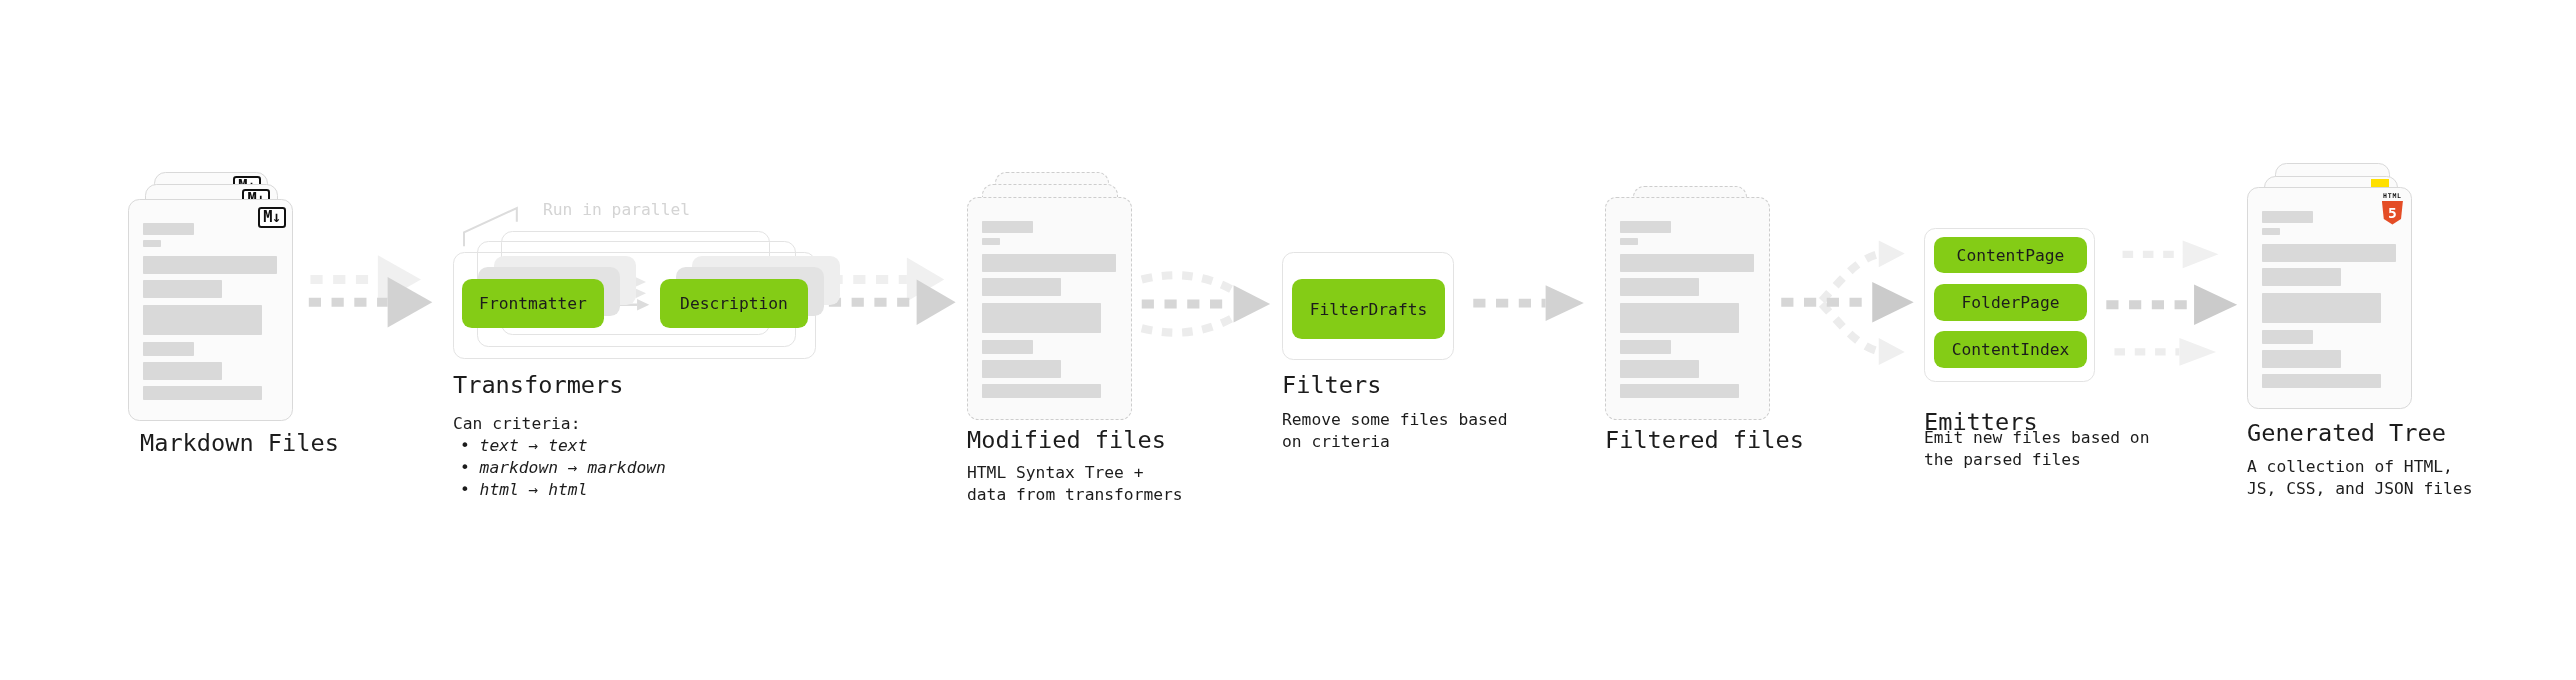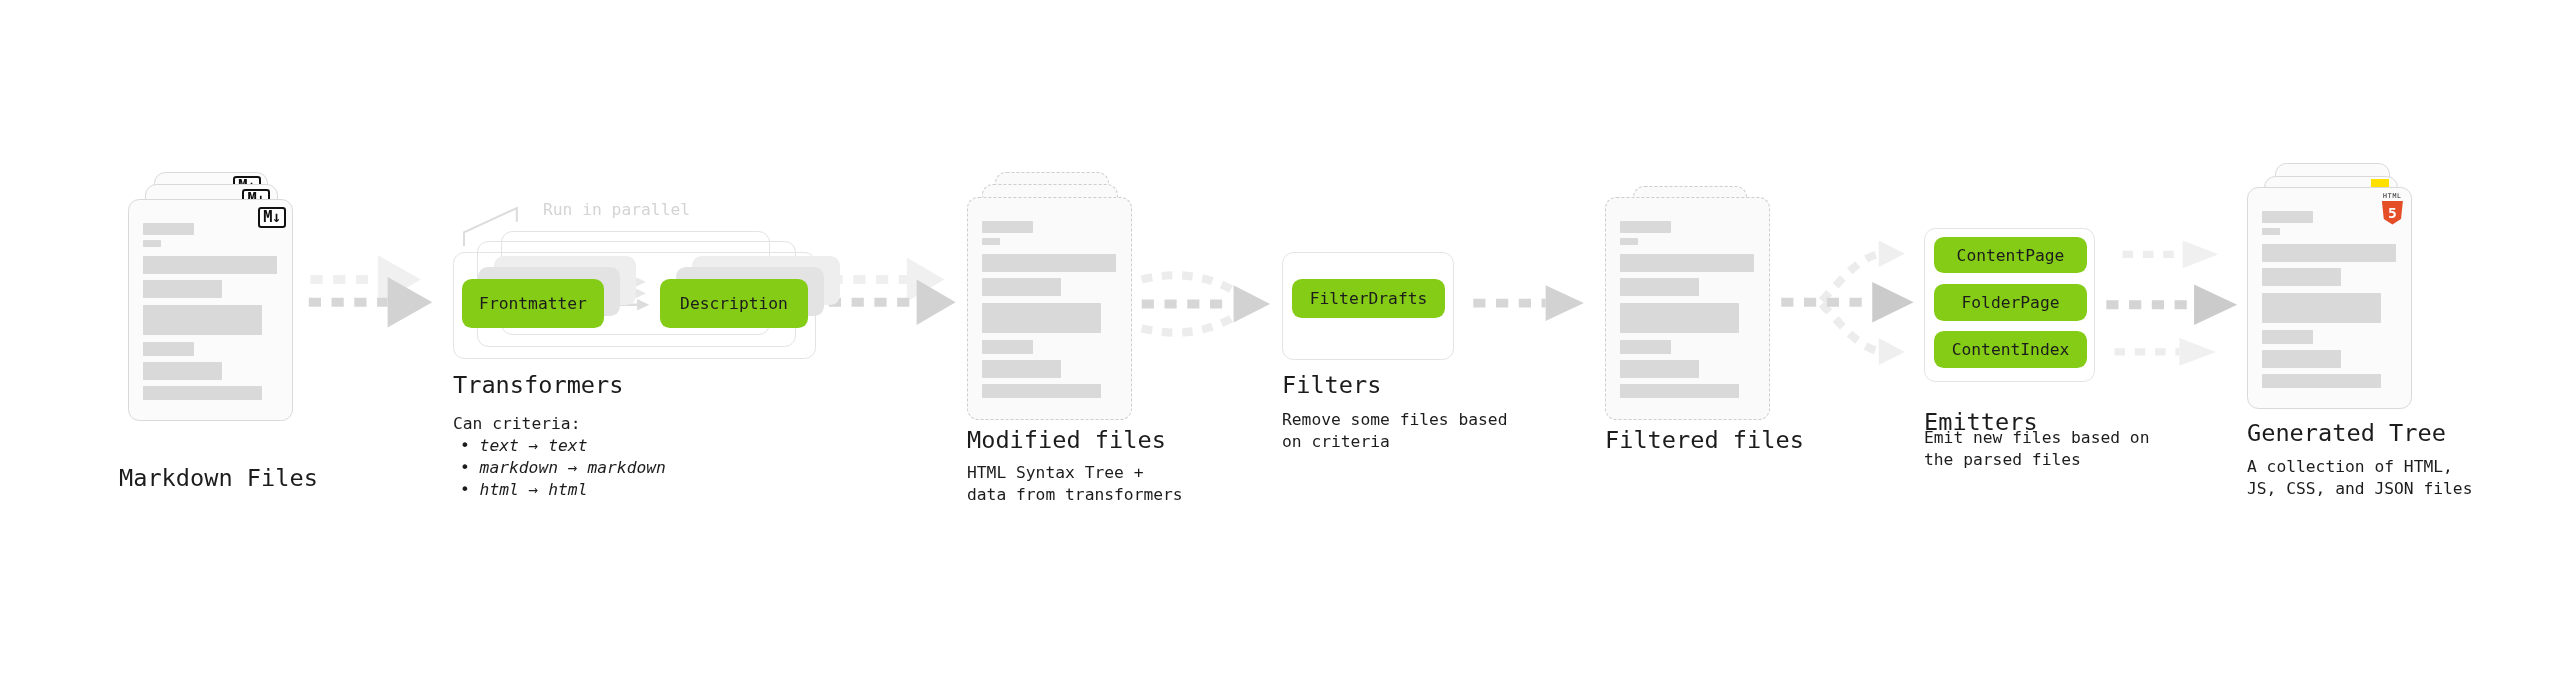--- a/index.html
+++ b/index.html
@@ -27,21 +27,21 @@
   .sk .b7{width:79px;height:18px;margin-bottom:6.5px;}
   .sk .b8{width:119px;height:14px;}
 
   .md-badge{
     position:absolute;background:#ffffff;border:2.4px solid #111;
     border-radius:3.3px;color:#111;font-weight:bold;font-size:15.4px;
     line-height:17px;padding:0 3.3px;letter-spacing:-0.8px;
   }
   
   .html5{position:absolute;width:21px;text-align:center;}
-  .html5-word{font-size:6.5px;font-weight:normal;color:#111;letter-spacing:0.8px;line-height:7.3px;}
+  .html5-word{font-size:6.5px;font-weight:bold;color:#111;letter-spacing:0.8px;line-height:7.3px;}
   .html5-shield{
     width:21px;height:23.6px;margin-top:0.8px;background:#e44d26;color:#fff;
     clip-path:polygon(0 0,100% 0,91% 76%,50% 100%,9% 76%);
     font-size:14.6px;font-weight:bold;line-height:23px;text-align:center;
   }
   .js-badge{position:absolute;width:18px;height:8.1px;background:#ffe000;}
   .css-badge{position:absolute;width:14.6px;text-align:center;}
   .css-word{font-size:6.5px;font-weight:bold;color:#111;line-height:6.5px;letter-spacing:0;}
   .css-bar{width:13px;height:2.4px;background:#2965f1;margin:0.8px auto 0;}
 
@@ -147,21 +147,21 @@
         <div class="b1"></div>
           <div class="b2"></div>
           <div class="b3"></div>
           <div class="b4"></div>
         <div class="b5"></div>
           <div class="b6"></div>
           <div class="b7"></div>
           <div class="b8"></div>
       </div>
     </div>
-    <div class="node-label" style="left:119px;top:429px;margin-top:35px;">Markdown Files</div>
+    <div class="node-label" style="left:140px;top:429px;">Markdown Files</div>
   </div>
 
   <div>
     <div class="annotation" style="left:527px;top:200px;">Run in parallel</div>
 
     <div class="container-outline" style="left:501px;top:231px;width:269px;height:104px;"></div>
     <div class="container-outline" style="left:477px;top:241px;width:319px;height:106px;"></div>
     <div class="container-outline" style="left:453px;top:252px;width:363px;height:107px;"></div>
 
     <div class="plugin ghost2" style="left:494px;top:256px;width:142px;height:49px;"></div>
@@ -196,21 +196,21 @@
           <div class="b8"></div>
       </div>
     </div>
     <div class="node-label" style="left:967px;top:426px;">Modified files</div>
     <div class="note" style="left:967px;top:462px;">HTML Syntax Tree +
 data from transformers</div>
   </div>
 
   <div>
     <div class="container-outline" style="left:1282px;top:252px;width:172px;height:108px;"></div>
-    <div class="plugin" style="left:1292px;top:279px;width:153px;height:39px;">FilterDrafts</div>
+    <div class="plugin" style="left:1292px;top:279px;width:153px;height:60px;">FilterDrafts</div>
     <div class="node-label" style="left:1282px;top:371px;">Filters</div>
     <div class="note" style="left:1282px;top:409px;">Remove some files based
 on criteria</div>
   </div>
 
   <div>
     <div class="doc dashed" style="left:1633px;top:186px;width:114px;height:52px;"></div>
     <div class="doc dashed" style="left:1605px;top:197px;width:165px;height:223px;">
       <div class="sk">
         <div class="b1"></div>

